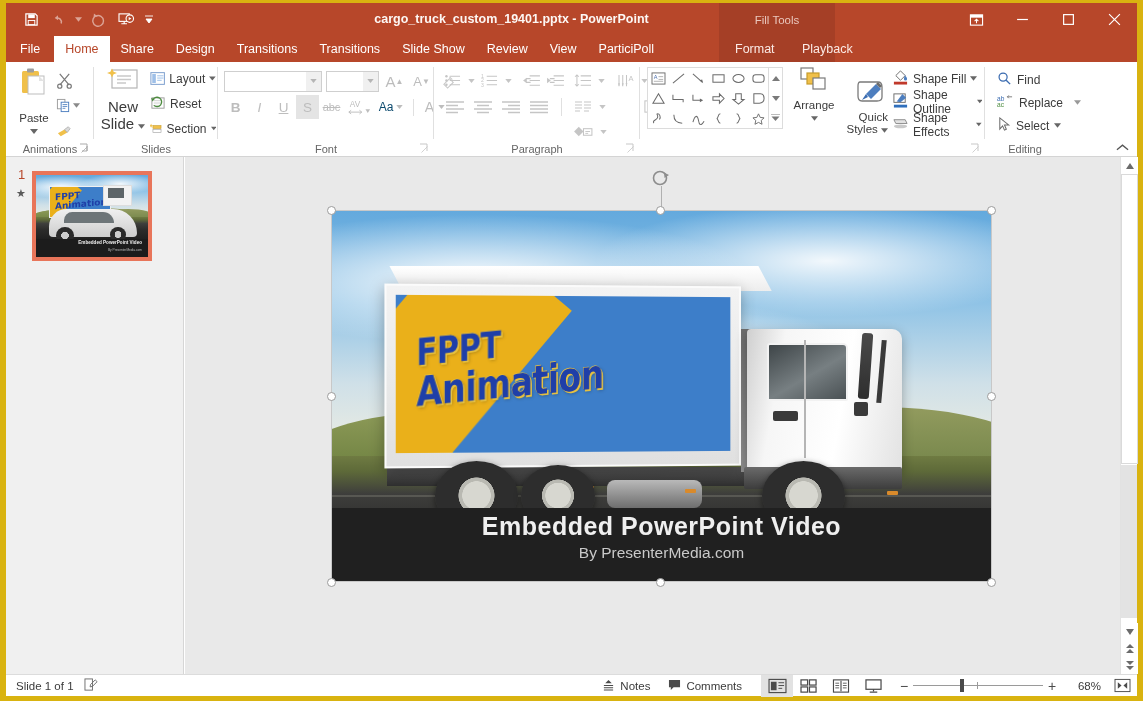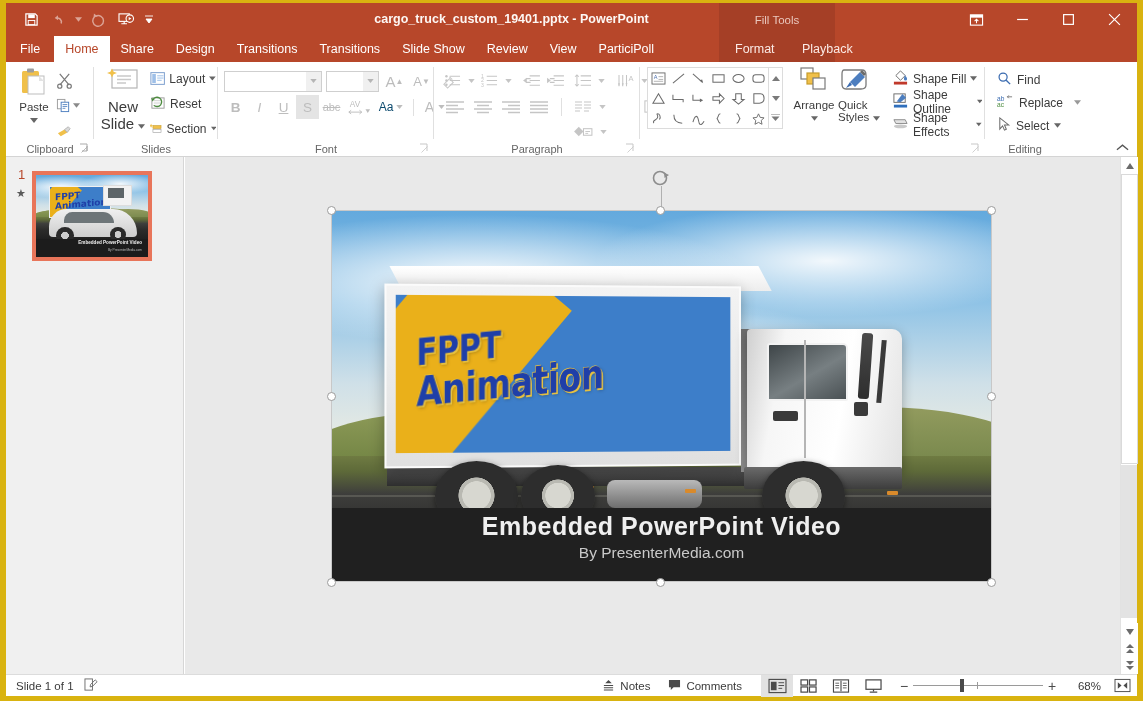--- a/index.html
+++ b/index.html
@@ -76,21 +76,21 @@
   }
   .rgroup .sep { position:absolute; right:0; top:5px; bottom:18px; width:1px; background:#e0e0e0; }
   .dlg { position:absolute; bottom:3px; right:4px; width:11px; height:11px; opacity:.55; }
   .dim { color:#b9b9b9 !important; }
 
   
   #g-clip { left:0; width:88px; }
   .paste-big {
     position:absolute; left:8px; top:4px; width:40px; text-align:center; font-size:11.5px; color:#3b3b3b;
   }
-  .paste-big .cap { display:block; margin-top:1px; }
+  .paste-big .cap { display:block; margin-top:12px; }
   .mini-col { position:absolute; left:48px; top:6px; width:34px; }
   .mini-row { display:flex; align-items:center; height:25px; padding-left:2px; gap:2px;}
 
   
   #g-slides { left:88px; width:124px; }
   .newslide {
     position:absolute; left:6px; top:4px; width:46px; text-align:center; font-size:15px; color:#3b3b3b;
   }
   .slides-list { position:absolute; left:56px; top:4px; width:66px; }
   .sl-item { display:flex; align-items:center; gap:4px; height:25px; font-size:12px; color:#3b3b3b; }
@@ -117,21 +117,21 @@
     grid-template-columns: repeat(6, 1fr); grid-template-rows: repeat(3,1fr);
   }
   .shp { display:flex; align-items:center; justify-content:center; }
   .gal-scroll {
     position:absolute; left:129px; top:5px; width:14px; height:62px;
     border:1px solid #dcdcdc; border-left:none; background:#fff;
     display:flex; flex-direction:column; justify-content:space-between; align-items:center;
   }
   .gal-scroll div { height:20px; display:flex; align-items:center; justify-content:center; }
   .arrange-btn { position:absolute; left:150px; top:4px; width:48px; text-align:center; font-size:11.5px; color:#3b3b3b;}
-  .quick-btn { position:absolute; left:198px; top:4px; width:50px; text-align:left; font-size:11.5px; color:#3b3b3b;}
+  .quick-btn { position:absolute; left:198px; top:16px; width:50px; text-align:right; font-size:11.5px; color:#3b3b3b;}
   .shape-opts { position:absolute; left:252px; top:5px; width:90px; }
   .so-item { display:flex; align-items:center; gap:4px; height:23px; font-size:12px; color:#3b3b3b; }
 
   
   #g-edit { left:979px; width:152px; }
   .ed-list { position:absolute; left:12px; top:6px; }
   .ed-item { display:flex; align-items:center; gap:5px; height:23px; font-size:12px; color:#3b3b3b; }
   .collapse-rib { position:absolute; right:8px; bottom:2px; }
 
   
@@ -476,21 +476,21 @@
                 <path d="M0 0h8L4 5z" fill="#8a8a8a"></path>
               </svg>
           </div>
           <div class="mini-row">
             <svg width="17" height="15" viewBox="0 0 18 16">
                 <path d="M2 11l7-4 3 3-7 4z" fill="#f0c04a"></path>
                 <path d="M9 7l4-3 2 2-3 4z" fill="#d9d9d9" stroke="#a8a8a8" stroke-width=".8"></path>
               </svg>
           </div>
         </div>
-        <div class="glabel">Clipboard</div>
+        <div class="glabel">Animations</div>
         <div class="dlg">
           <svg width="11" height="11" viewBox="0 0 11 11">
               <path d="M1 1h7v7" fill="none" stroke="#666" stroke-width="1"></path>
               <path d="M3 8h5V3" fill="none" stroke="#666" stroke-width="1"></path>
               <path d="M2.5 9.5l6-6" stroke="#666" stroke-width=".8"></path>
             </svg>
         </div>
         <div class="sep"></div>
       </div>
 

